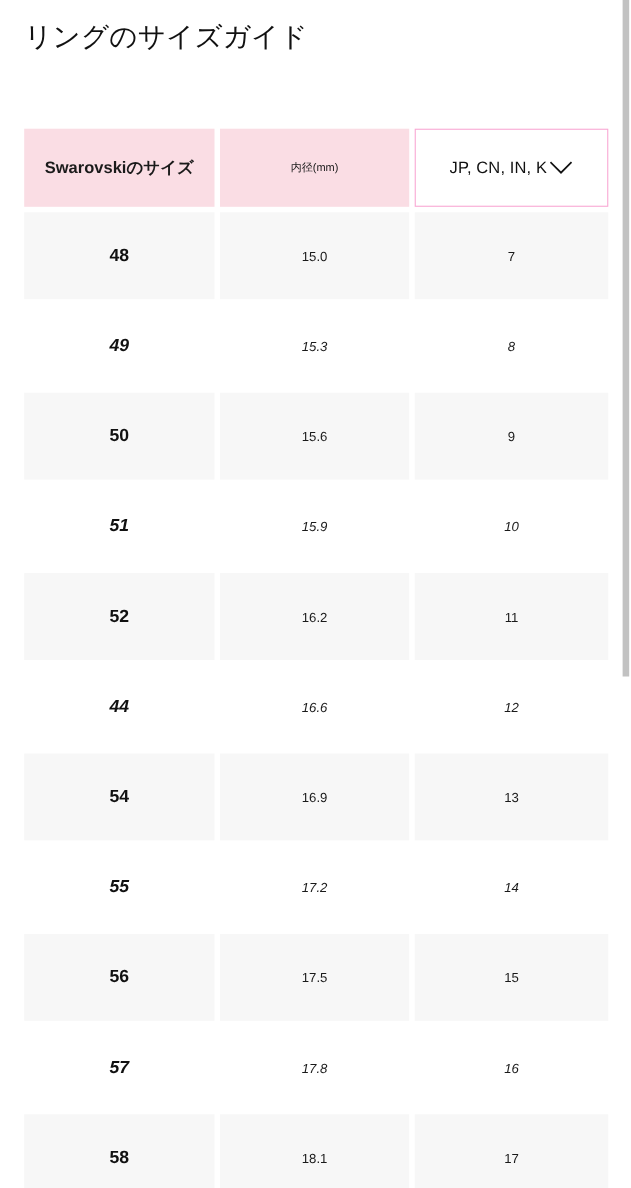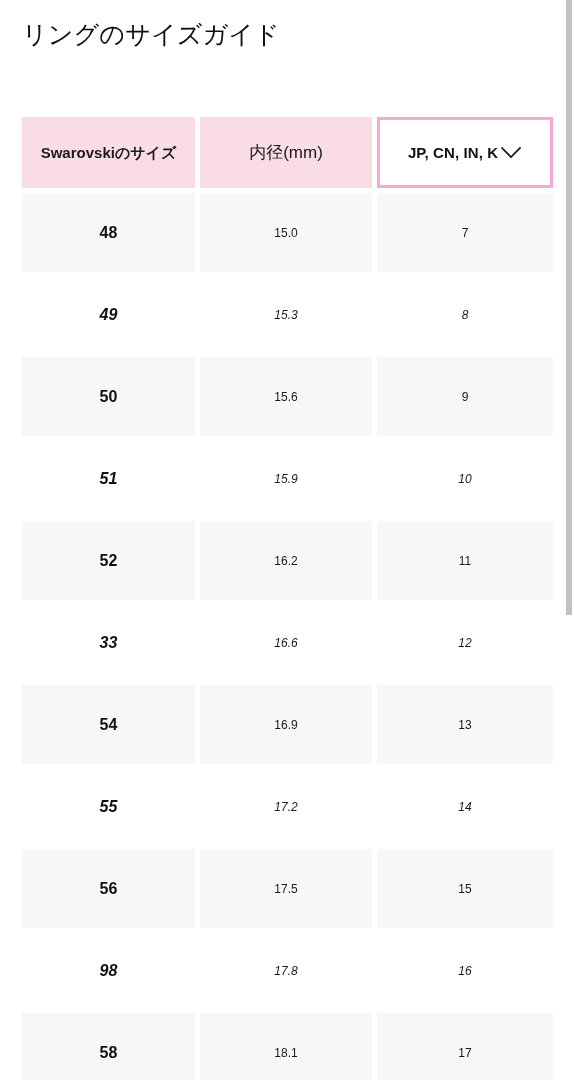--- a/index.html
+++ b/index.html
@@ -78,30 +78,30 @@
     height: 71px;
     background: #fadde4;
     font-size: 15px;
     line-height: 22px;
     font-weight: 700;
     color: #1a1a1a;
     padding: 0 14px;
   }
   .header-cell.plain {
     font-weight: 400;
-    font-size: 17px;
+    font-size: 10px;
   }
 
   
   .header-select {
     height: 71px;
     background: #ffffff;
-    border: 3px solid #f9a8d4;
+    border: 1px solid #f9a8d4;
     font-size: 15px;
-    font-weight: 700;
+    font-weight: 400;
     color: #111111;
     cursor: pointer;
     position: relative;
     padding: 12px 10px;
     justify-content: center;
     overflow: hidden;
   }
   .select-label {
     white-space: nowrap;
     overflow: hidden;
@@ -231,21 +231,21 @@
           </div>
           <div class="cell col-2">
             <span class="mm-val">16.2</span>
           </div>
           <div class="cell col-3">
             <span class="jp-val">11</span>
           </div>
         </div>
         <div class="table-row data-row row-plain">
           <div class="cell col-1">
-            <span class="size-val">33</span>
+            <span class="size-val">44</span>
           </div>
           <div class="cell col-2">
             <span class="mm-val">16.6</span>
           </div>
           <div class="cell col-3">
             <span class="jp-val">12</span>
           </div>
         </div>
         <div class="table-row data-row row-shaded">
           <div class="cell col-1">
@@ -275,21 +275,21 @@
           </div>
           <div class="cell col-2">
             <span class="mm-val">17.5</span>
           </div>
           <div class="cell col-3">
             <span class="jp-val">15</span>
           </div>
         </div>
         <div class="table-row data-row row-plain">
           <div class="cell col-1">
-            <span class="size-val">98</span>
+            <span class="size-val">57</span>
           </div>
           <div class="cell col-2">
             <span class="mm-val">17.8</span>
           </div>
           <div class="cell col-3">
             <span class="jp-val">16</span>
           </div>
         </div>
         <div class="table-row data-row row-shaded">
           <div class="cell col-1">

